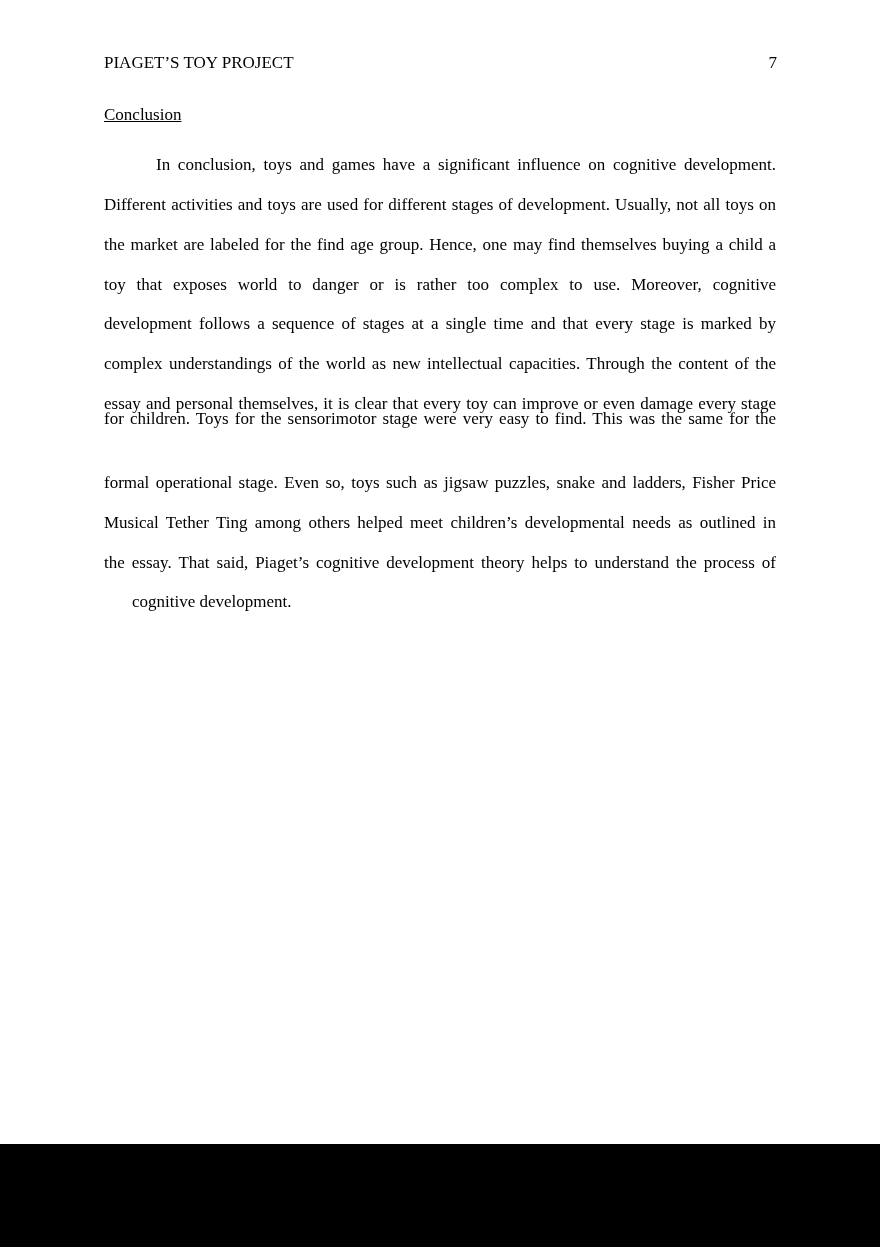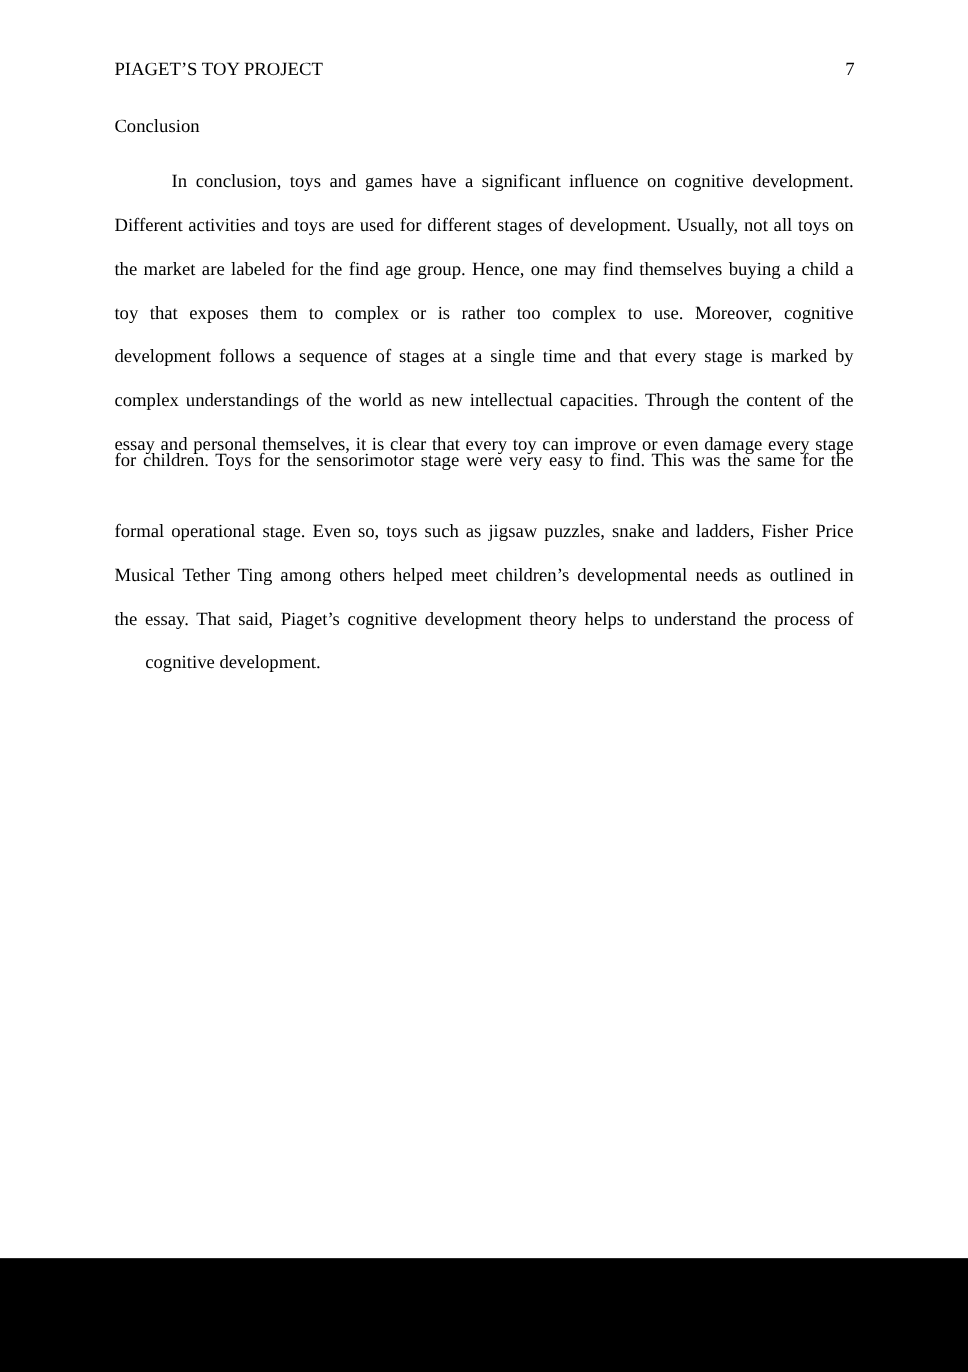--- a/index.html
+++ b/index.html
@@ -1,40 +1,40 @@
 <!DOCTYPE html>
 <html><head>
   <meta charset="utf-8">
   <style>
     html, body { margin: 0; padding: 0; }
     body { width: 880px; height: 1247px; background: #000; position: relative; overflow: hidden; }
     .page { position: absolute; left: 0; top: 0; width: 880px; height: 1144px; background: #fff; }
     .txt { font-family: "Liberation Serif", "DejaVu Serif", serif; color: #000; font-size: 17px; }
     .header-title { position: absolute; left: 104px; top: 53px; letter-spacing: 0px; }
     .page-num { position: absolute; left: 760px; width: 17px; top: 53px; text-align: right; }
-    .heading { position: absolute; left: 104px; top: 105px; }
+    .heading { position: absolute; left: 104px; top: 105px; text-decoration: underline; }
     .line { position: absolute; left: 104px; width: 672px; text-align: justify; text-align-last: justify; white-space: nowrap; height: 22px; line-height: 22px; }
     .line.first { left: 156px; width: 620px; }
     .line.last { text-align-last: left; margin-left: 28px; }
     .black-bar { position: absolute; left: 0; top: 1144px; width: 880px; height: 103px; background: #000; }
   </style>
 </head>
 <body>
 
 <div class="page">
   <div class="txt header-title">PIAGET’S TOY PROJECT</div>
   <div class="txt page-num">7</div>
 
   <div class="txt heading">Conclusion</div>
 
   <div>
     <div class="txt line first" style="top:154px">In conclusion, toys and games have a significant influence on cognitive development.</div>
     <div class="txt line" style="top:194px">Different activities and toys are used for different stages of development. Usually, not all toys on</div>
     <div class="txt line" style="top:234px">the market are labeled for the find age group. Hence, one may find themselves buying a child a</div>
-    <div class="txt line" style="top:274px">toy that exposes them to complex or is rather too complex to use. Moreover, cognitive</div>
+    <div class="txt line" style="top:274px">toy that exposes world to danger or is rather too complex to use. Moreover, cognitive</div>
     <div class="txt line" style="top:313px">development follows a sequence of stages at a single time and that every stage is marked by</div>
     <div class="txt line" style="top:353px">complex understandings of the world as new intellectual capacities. Through the content of the</div>
     <div class="txt line" style="top:393px">essay and personal themselves, it is clear that every toy can improve or even damage every stage</div>
     <div class="txt line" style="top:408px">for children. Toys for the sensorimotor stage were very easy to find. This was the same for the</div>
     <div class="txt line" style="top:472px">formal operational stage. Even so, toys such as jigsaw puzzles, snake and ladders, Fisher Price</div>
     <div class="txt line" style="top:512px">Musical Tether Ting among others helped meet children’s developmental needs as outlined in</div>
     <div class="txt line" style="top:552px">the essay. That said, Piaget’s cognitive development theory helps to understand the process of</div>
     <div class="txt line last" style="top:591px">cognitive development.</div>
   </div>
 </div>

